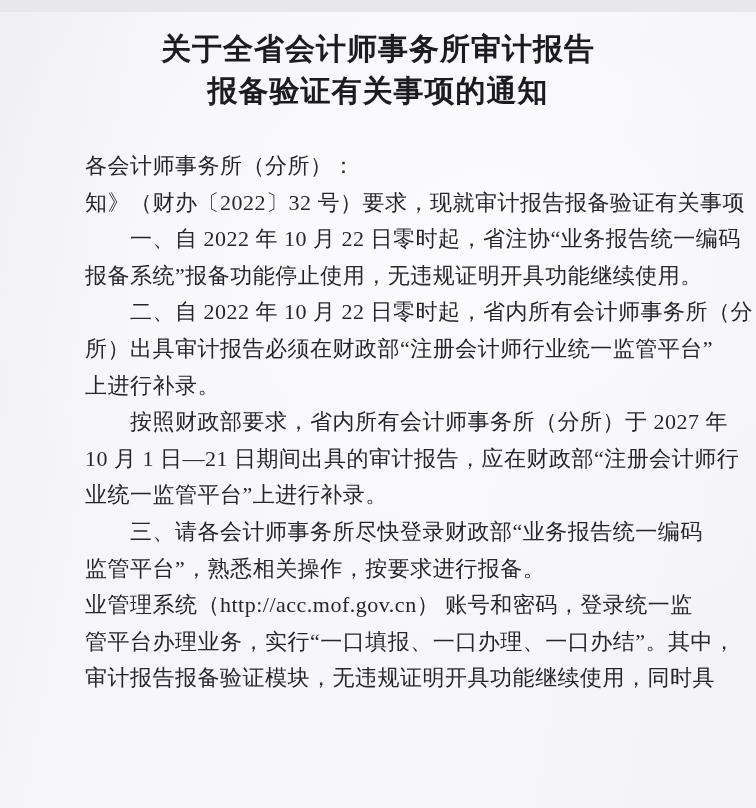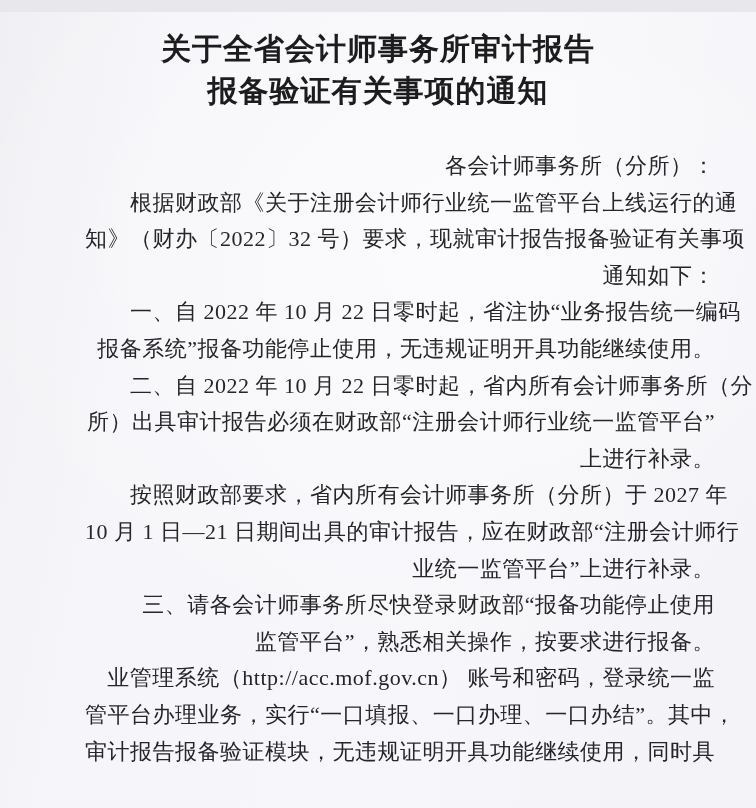--- a/index.html
+++ b/index.html
@@ -36,47 +36,44 @@
     top: 136px;
     left: 85px;
     width: 630px;
   }
   .text-line {
     height: 36.6px;
     line-height: 36.6px;
     font-size: 22px;
     white-space: nowrap;
     letter-spacing: 0.5px;
-    text-align: right;
   }
   .text-line.indent {
     padding-left: 45px;
   }
 </style>
 </head>
 <body>
 
 <div class="page">
   <div class="doc-title">
     <div>关于全省会计师事务所审计报告</div>
     <div>报备验证有关事项的通知</div>
   </div>
 
   <div class="doc-body">
     <div class="text-line">各会计师事务所（分所）：</div>
-    <div class="text-line indent">根据财政部《关于注册会计师行业统一监管平台上线运行的通</div>
     <div class="text-line">知》（财办〔2022〕32 号）要求，现就审计报告报备验证有关事项</div>
-    <div class="text-line">通知如下：</div>
     <div class="text-line indent">一、自 2022 年 10 月 22 日零时起，省注协“业务报告统一编码</div>
     <div class="text-line">报备系统”报备功能停止使用，无违规证明开具功能继续使用。</div>
     <div class="text-line indent">二、自 2022 年 10 月 22 日零时起，省内所有会计师事务所（分</div>
     <div class="text-line">所）出具审计报告必须在财政部“注册会计师行业统一监管平台”</div>
     <div class="text-line">上进行补录。</div>
     <div class="text-line indent">按照财政部要求，省内所有会计师事务所（分所）于 2027 年</div>
     <div class="text-line">10 月 1 日—21 日期间出具的审计报告，应在财政部“注册会计师行</div>
     <div class="text-line">业统一监管平台”上进行补录。</div>
-    <div class="text-line indent">三、请各会计师事务所尽快登录财政部“报备功能停止使用</div>
+    <div class="text-line indent">三、请各会计师事务所尽快登录财政部“业务报告统一编码</div>
     <div class="text-line">监管平台”，熟悉相关操作，按要求进行报备。</div>
     <div class="text-line">业管理系统（http://acc.mof.gov.cn） 账号和密码，登录统一监</div>
     <div class="text-line">管平台办理业务，实行“一口填报、一口办理、一口办结”。其中，</div>
     <div class="text-line">审计报告报备验证模块，无违规证明开具功能继续使用，同时具</div>
   </div>
 </div>
 
 </body></html>

